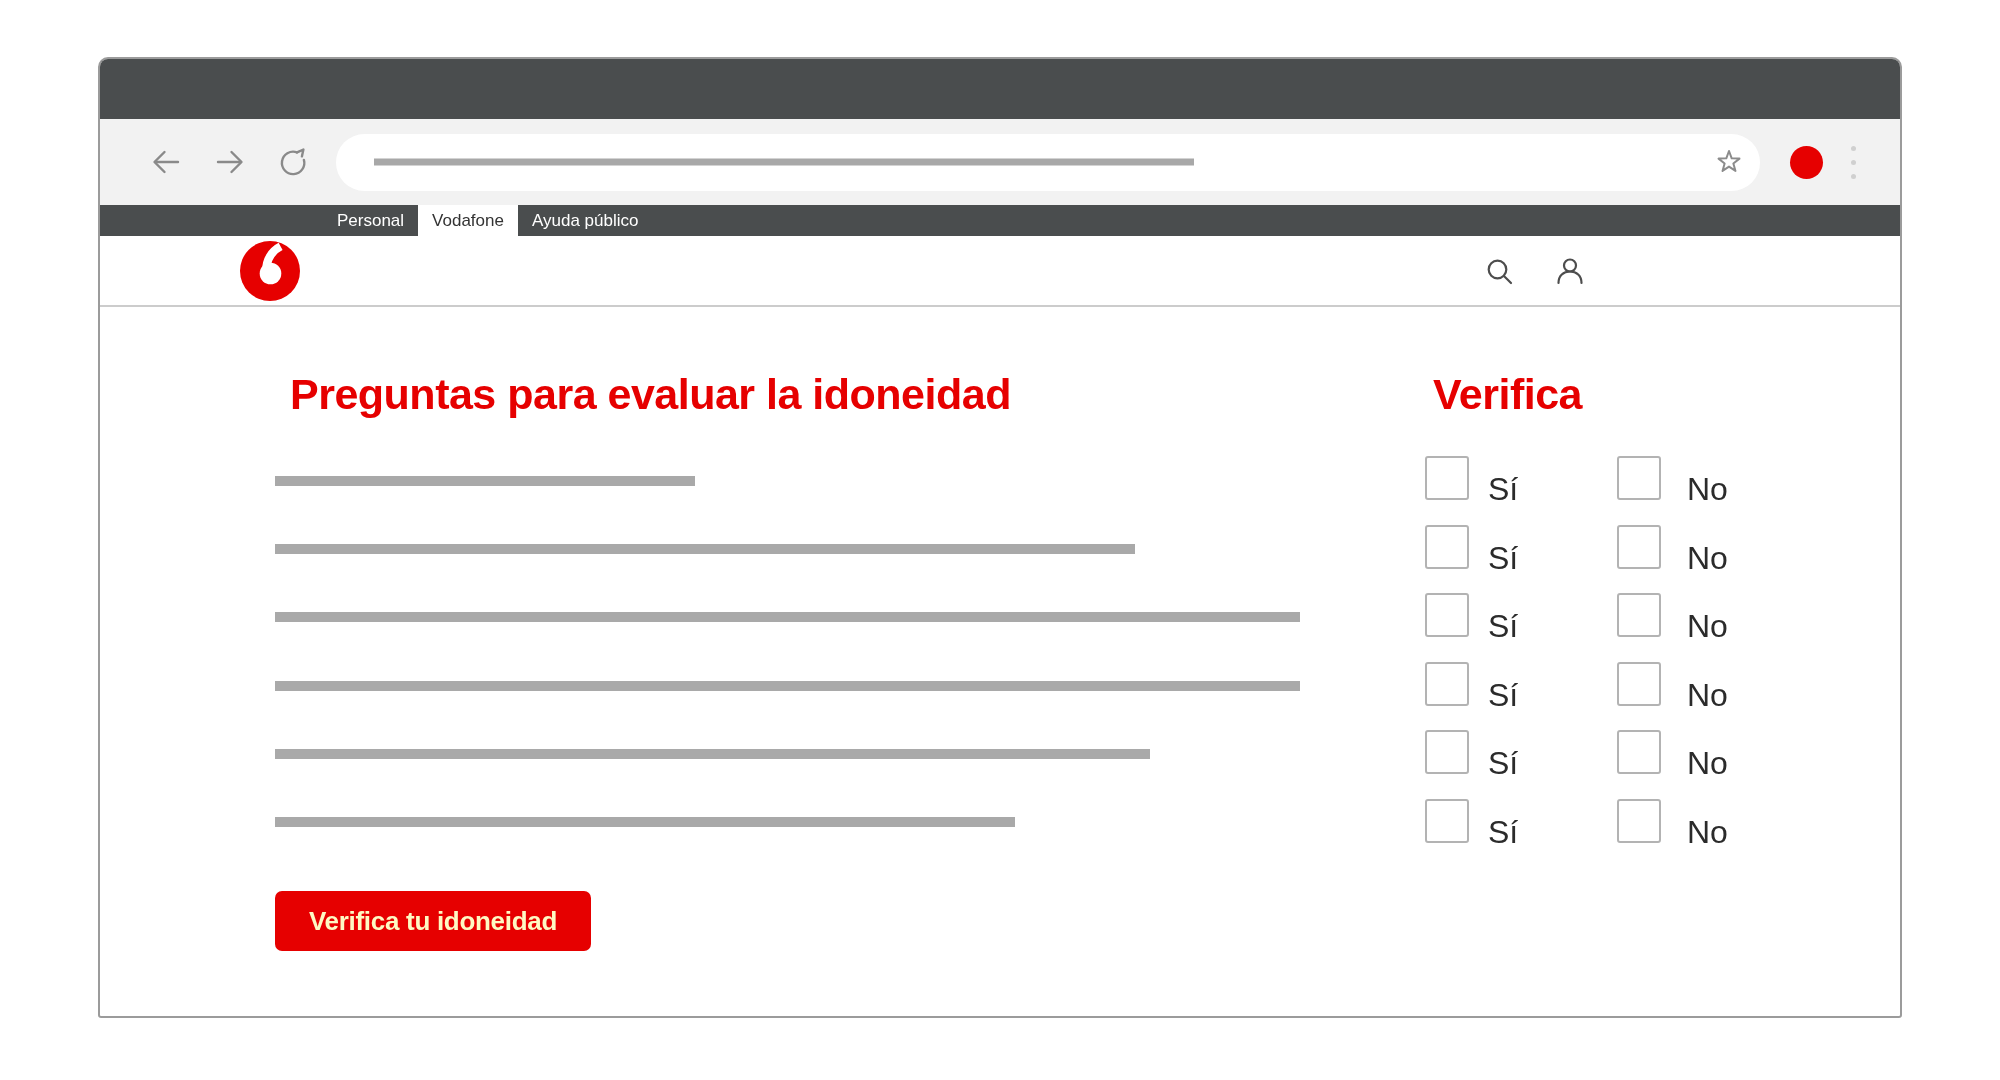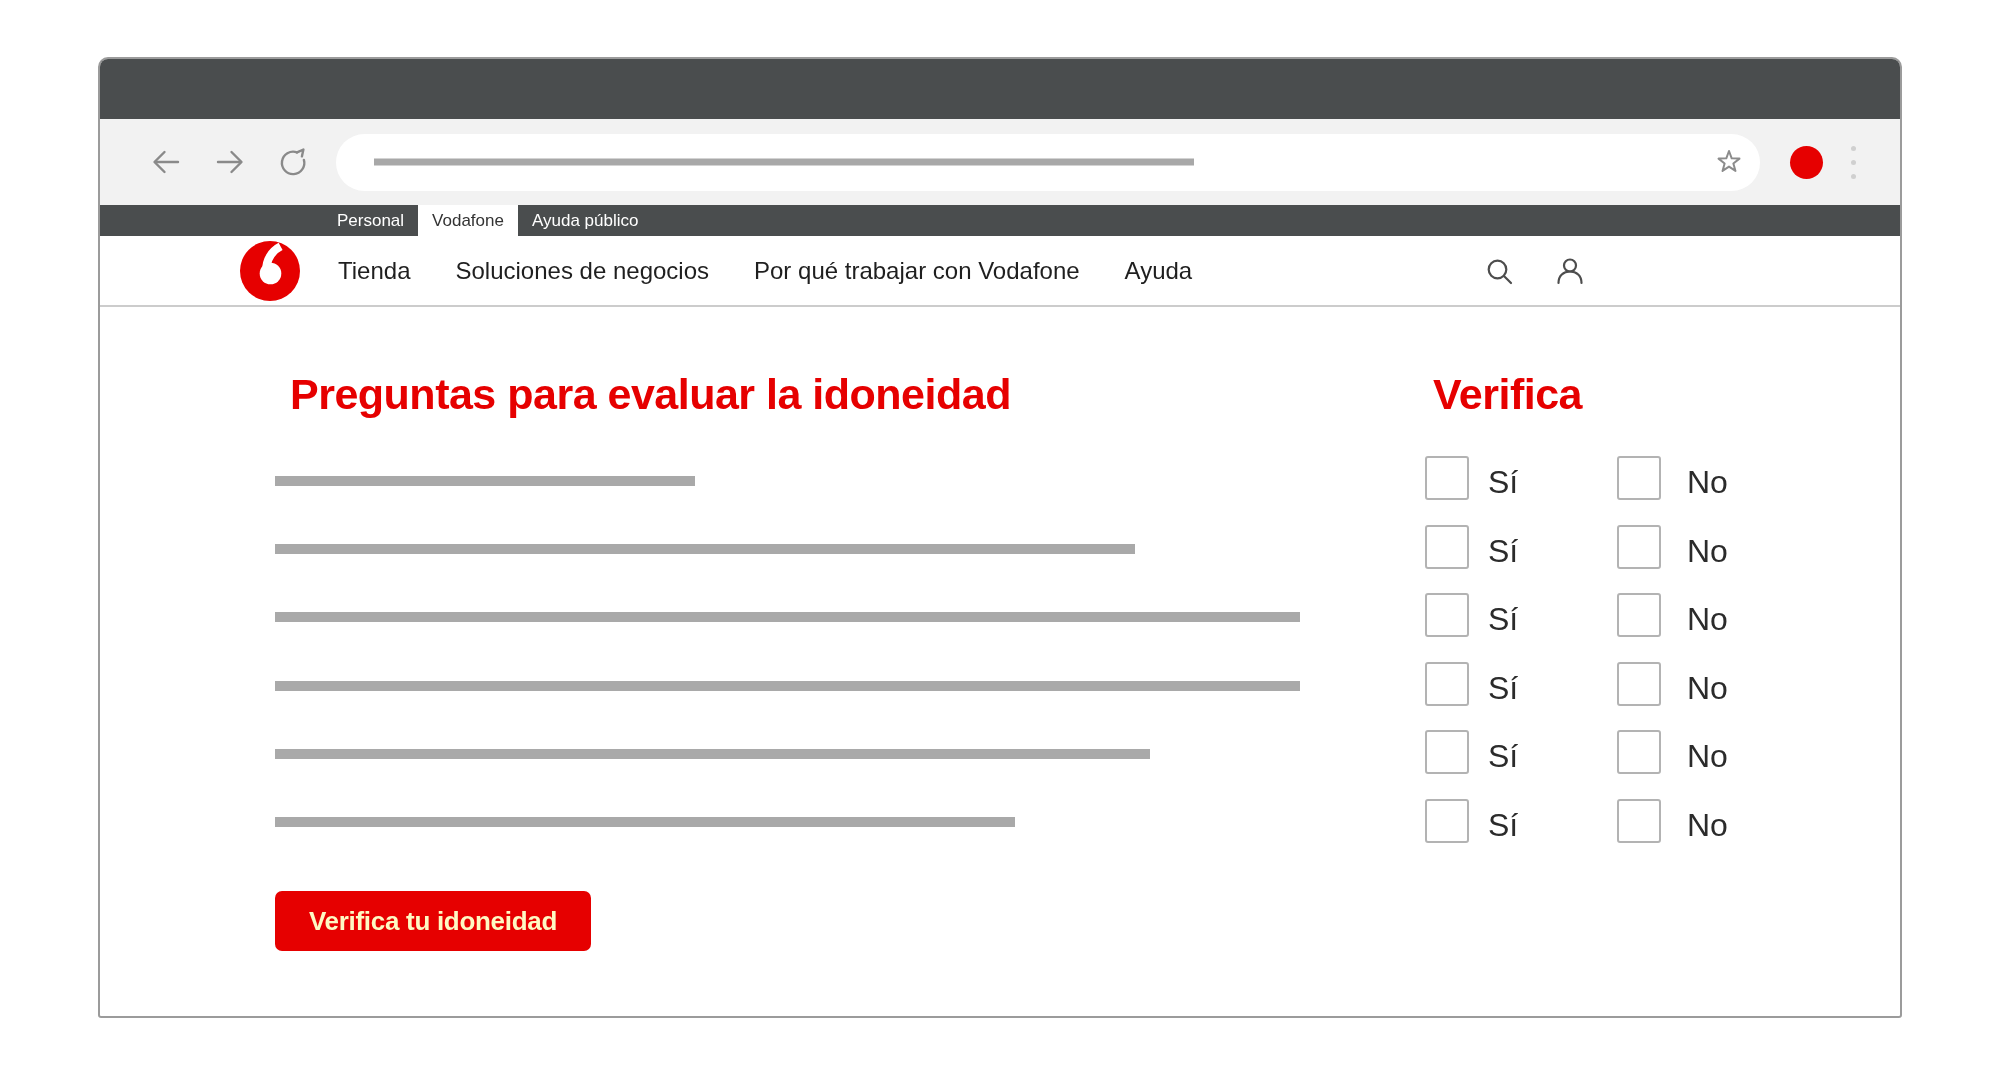--- a/index.html
+++ b/index.html
@@ -59,21 +59,21 @@
   }
   .q-line{position:absolute;left:175px;height:10px;background:#a9a9a9;}
   .answer-row{position:absolute;left:1325px;height:44px;width:330px;}
   .cbx{
     position:absolute;top:0;width:44px;height:44px;background:#ffffff;
     border:2px solid #b3b3b3;border-radius:3px;
   }
   .cbx.yes{left:0;}
   .cbx.no{left:192px;}
   .cbx-label{
-    position:absolute;top:4px;font-size:32px;line-height:44px;color:#2b2b2b;white-space:nowrap;
+    position:absolute;top:11px;font-size:32px;line-height:44px;color:#2b2b2b;white-space:nowrap;
   }
   .cbx-label.yes{left:63px;}
   .cbx-label.no{left:262px;}
   .submit-btn{
     position:absolute;left:175px;top:584px;width:316px;height:60px;border:none;
     background:#e60000;color:#fef9c3;border-radius:7px;
     font-family:"Liberation Sans",sans-serif;font-size:26px;font-weight:bold;letter-spacing:-0.3px;
     display:flex;align-items:center;justify-content:center;cursor:pointer;
   }
   svg{display:block;}
@@ -128,26 +128,20 @@
     </div>
 
     <div class="sitenav">
       <span class="logo">
         <svg width="60" height="60" viewBox="0 0 60 60">
           <circle cx="30" cy="30" r="30" fill="#e60000"></circle>
           <circle cx="30.5" cy="32.5" r="10.8" fill="#ffffff"></circle>
           <path d="M40.6 5.4 C31.8 10 26.4 18.8 26.4 28.8" stroke="#ffffff" stroke-width="8.4" fill="none"></path>
         </svg>
       </span>
-      <div class="nav-items">
-        <span class="nav-item">Tienda</span>
-        <span class="nav-item">Soluciones de negocios</span>
-        <span class="nav-item">Por qué trabajar con Vodafone</span>
-        <span class="nav-item">Ayuda</span>
-      </div>
       <div class="nav-icons">
         <span>
           <svg width="30" height="30" viewBox="0 0 30 30" fill="none" stroke="currentColor" stroke-width="2.2" stroke-linecap="round">
             <circle cx="13.5" cy="13.5" r="8.8"></circle>
               <path d="M20.2 20.2 L27 27"></path>
           </svg>
         </span>
         <span>
           <svg width="30" height="30" viewBox="0 0 30 30" fill="none" stroke="currentColor" stroke-width="2.2" stroke-linecap="round">
             <circle cx="15" cy="9.5" r="6"></circle>

